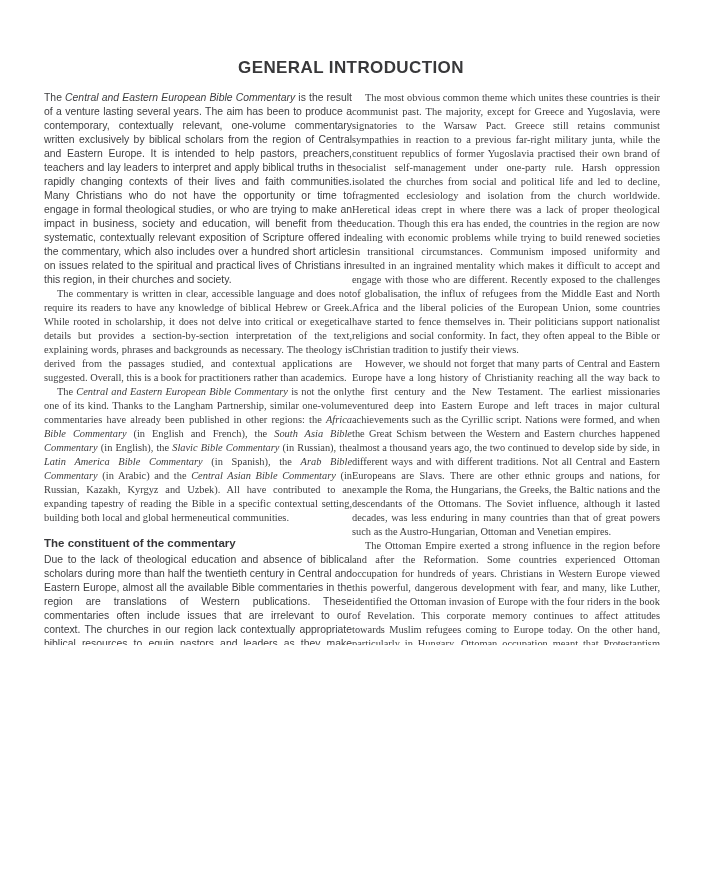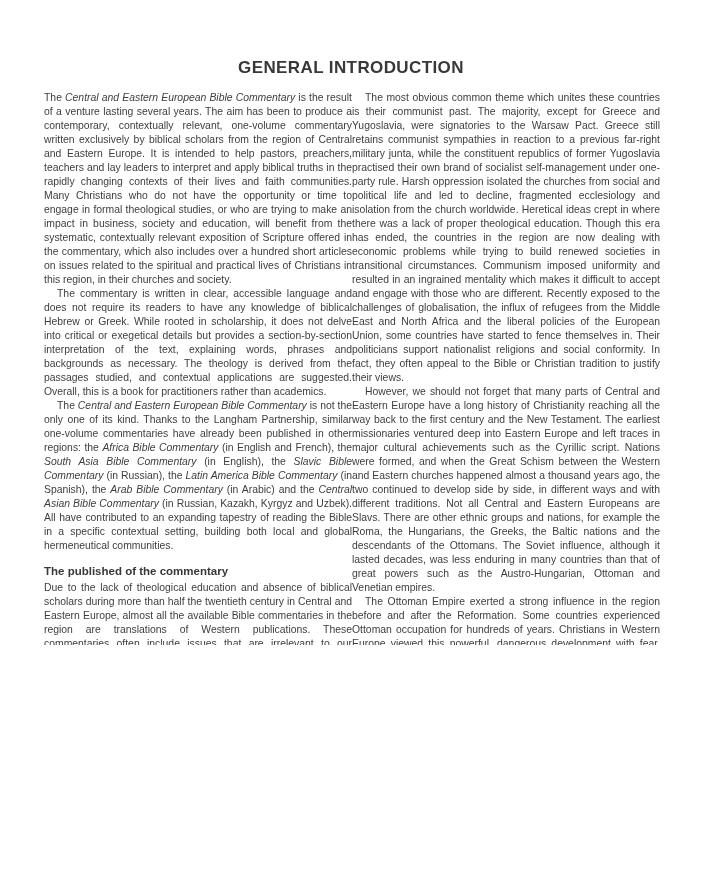--- a/index.html
+++ b/index.html
@@ -33,20 +33,21 @@
     flex: 1;
     font-size: 10.4px;
     line-height: 14px;
     text-align: justify;
   }
   .col p {
     margin: 0;
   }
   .col p.indent {
     text-indent: 13px;
+    font-family: Liberation Serif, serif;
   }
   .col h2 {
     margin: 11px 0 3px 0;
     font-size: 11.5px;
     font-weight: bold;
     color: #38383a;
     text-align: left;
   }
   .em {
     font-style: italic;
@@ -55,21 +56,21 @@
 </head>
 <body>
 
 <div class="page">
   <h1 class="title">GENERAL INTRODUCTION</h1>
   <div class="columns">
     <div class="col" id="col-left">
         <p><span>The </span><span class="em">Central and Eastern European Bible Commentary</span><span> is the result of a venture lasting several years. The aim has been to produce a contemporary, contextually relevant, one-volume commentary written exclusively by biblical scholars from the region of Central and Eastern Europe. It is intended to help pastors, preachers, teachers and lay leaders to interpret and apply biblical truths in the rapidly changing contexts of their lives and faith communities. Many Christians who do not have the opportunity or time to engage in formal theological studies, or who are trying to make an impact in business, society and education, will benefit from the systematic, contextually relevant exposition of Scripture offered in the commentary, which also includes over a hundred short articles on issues related to the spiritual and practical lives of Christians in this region, in their churches and society.</span></p>
         <p class="indent"><span>The commentary is written in clear, accessible language and does not require its readers to have any knowledge of biblical Hebrew or Greek. While rooted in scholarship, it does not delve into critical or exegetical details but provides a section-by-section interpretation of the text, explaining words, phrases and backgrounds as necessary. The theology is derived from the passages studied, and contextual applications are suggested. Overall, this is a book for practitioners rather than academics.</span></p>
         <p class="indent"><span>The </span><span class="em">Central and Eastern European Bible Commentary</span><span> is not the only one of its kind. Thanks to the Langham Partnership, similar one-volume commentaries have already been published in other regions: the </span><span class="em">Africa Bible Commentary</span><span> (in English and French), the </span><span class="em">South Asia Bible Commentary</span><span> (in English), the </span><span class="em">Slavic Bible Commentary</span><span> (in Russian), the </span><span class="em">Latin America Bible Commentary</span><span> (in Spanish), the </span><span class="em">Arab Bible Commentary</span><span> (in Arabic) and the </span><span class="em">Central Asian Bible Commentary</span><span> (in Russian, Kazakh, Kyrgyz and Uzbek). All have contributed to an expanding tapestry of reading the Bible in a specific contextual setting, building both local and global hermeneutical communities.</span></p>
-        <h2>The published of the commentary</h2>
+        <h2>The constituent of the commentary</h2>
         <p><span>Due to the lack of theological education and absence of biblical scholars during more than half the twentieth century in Central and Eastern Europe, almost all the available Bible commentaries in the region are translations of Western publications. These commentaries often include issues that are irrelevant to our context. The churches in our region lack contextually appropriate biblical resources to equip pastors and leaders as they make disciples and guide faith communities. The countries of Central and Eastern Europe have a multiplicity of ethnicities, languages, cultures, traditions, religions and Christian denominations. Nevertheless, they share a similar political, spiritual and cultural geography. Sandwiched between Russia and the West, they are anxious to differentiate themselves from both. In the historical arena of struggles between three major religious forces, Roman Catholicism, Eastern Orthodoxy and Islam, all other religious groups are considered small and insignificant. Yet they bridge the different cultures of Central and Eastern Europe, the West and the former Soviet states. And after decades of partial or</span></p>
       </div>
     <div class="col" id="col-right">
         <p class="indent"><span>The most obvious common theme which unites these countries is their communist past. The majority, except for Greece and Yugoslavia, were signatories to the Warsaw Pact. Greece still retains communist sympathies in reaction to a previous far-right military junta, while the constituent republics of former Yugoslavia practised their own brand of socialist self-management under one-party rule. Harsh oppression isolated the churches from social and political life and led to decline, fragmented ecclesiology and isolation from the church worldwide. Heretical ideas crept in where there was a lack of proper theological education. Though this era has ended, the countries in the region are now dealing with economic problems while trying to build renewed societies in transitional circumstances. Communism imposed uniformity and resulted in an ingrained mentality which makes it difficult to accept and engage with those who are different. Recently exposed to the challenges of globalisation, the influx of refugees from the Middle East and North Africa and the liberal policies of the European Union, some countries have started to fence themselves in. Their politicians support nationalist religions and social conformity. In fact, they often appeal to the Bible or Christian tradition to justify their views.</span></p>
         <p class="indent"><span>However, we should not forget that many parts of Central and Eastern Europe have a long history of Christianity reaching all the way back to the first century and the New Testament. The earliest missionaries ventured deep into Eastern Europe and left traces in major cultural achievements such as the Cyrillic script. Nations were formed, and when the Great Schism between the Western and Eastern churches happened almost a thousand years ago, the two continued to develop side by side, in different ways and with different traditions. Not all Central and Eastern Europeans are Slavs. There are other ethnic groups and nations, for example the Roma, the Hungarians, the Greeks, the Baltic nations and the descendants of the Ottomans. The Soviet influence, although it lasted decades, was less enduring in many countries than that of great powers such as the Austro-Hungarian, Ottoman and Venetian empires.</span></p>
         <p class="indent"><span>The Ottoman Empire exerted a strong influence in the region before and after the Reformation. Some countries experienced Ottoman occupation for hundreds of years. Christians in Western Europe viewed this powerful, dangerous development with fear, and many, like Luther, identified the Ottoman invasion of Europe with the four riders in the book of Revelation. This corporate memory continues to affect attitudes towards Muslim refugees coming to Europe today. On the other hand, particularly in Hungary, Ottoman occupation meant that Protestantism took hold and spread, while dissenting Christians such as the Anabaptists found refuge in Central and Eastern Europe from persecution in the Reformation heartlands.</span></p>
         <p class="indent"><span>In this context, the Central and Eastern European Bible Commentary seeks to present the gospel as before truth by</span></p>
       </div>
   </div>
 </div>

